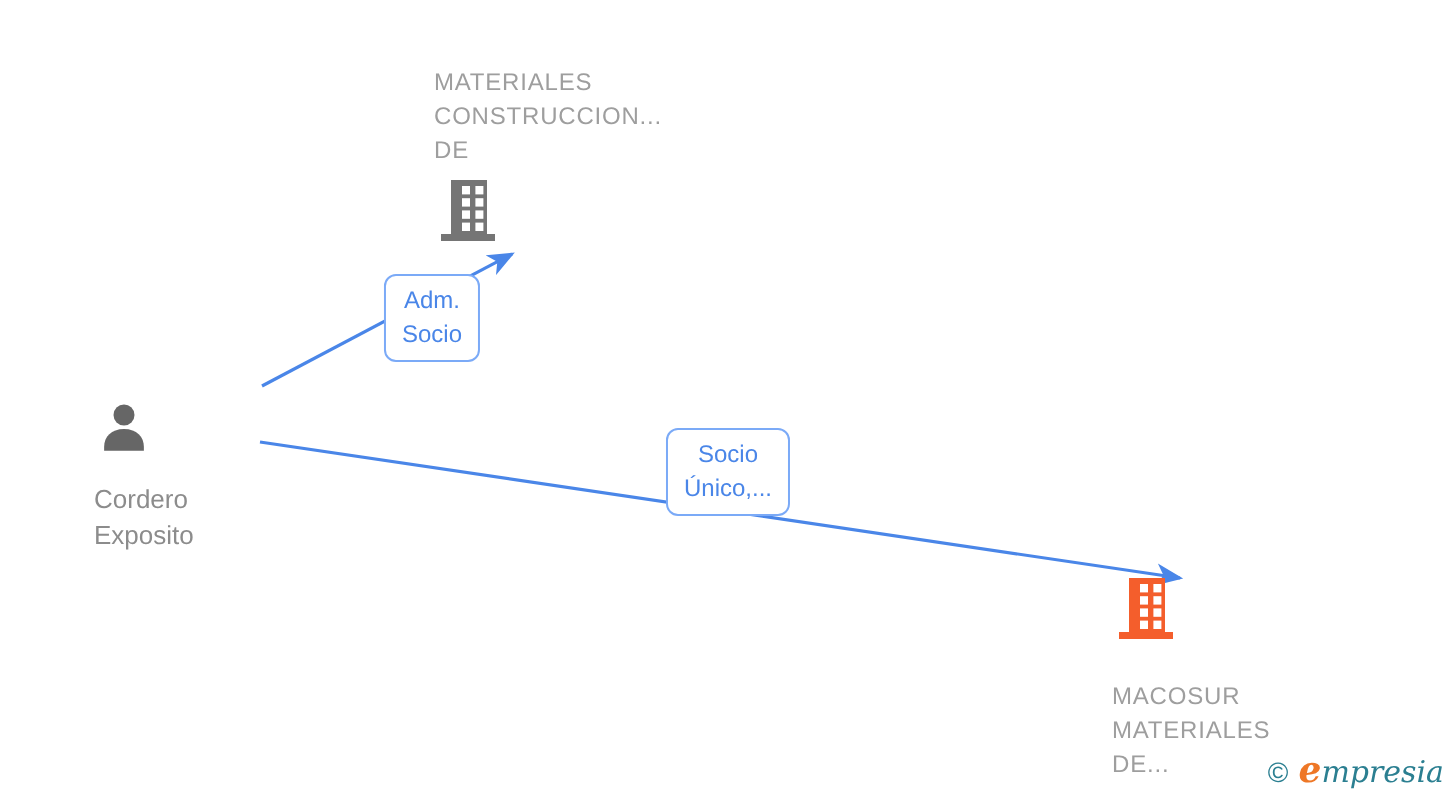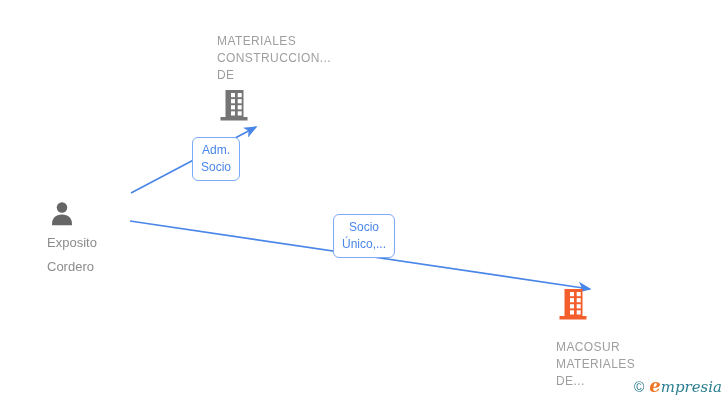--- a/index.html
+++ b/index.html
@@ -85,22 +85,22 @@
     </span>
   </div>
 
   <div class="node" style="left:47px;top:200px;width:120px;">
     <span class="icon-wrap person-glyph">
       <svg width="30" height="30" viewBox="0 0 32 32" fill="currentColor">
         <circle cx="16" cy="8" r="5.6"></circle>
         <path d="M16 15.5c-6.8 0-10.6 4.2-10.6 9.5V27h21.2v-2c0-5.3-3.8-9.5-10.6-9.5z"></path>
       </svg>
     </span>
+    <div class="person-name" style="margin-top:6px;">Cordero</div>
     <div class="person-name">Exposito</div>
-    <div class="person-name" style="margin-top:6px;">Cordero</div>
   </div>
 
   <div class="node" style="left:556px;top:287px;width:160px;">
     <span class="icon-wrap building-orange">
       <svg width="34" height="34" viewBox="0 0 34 34">
         <rect x="8.5" y="2" width="18" height="27.5" fill="currentColor"></rect>
         <rect x="3.5" y="29" width="27" height="3.5" fill="currentColor"></rect>
         <g fill="#ffffff">
           <rect x="14" y="5" width="4" height="4.2"></rect>
             <rect x="20.7" y="5" width="4" height="4.2"></rect>

